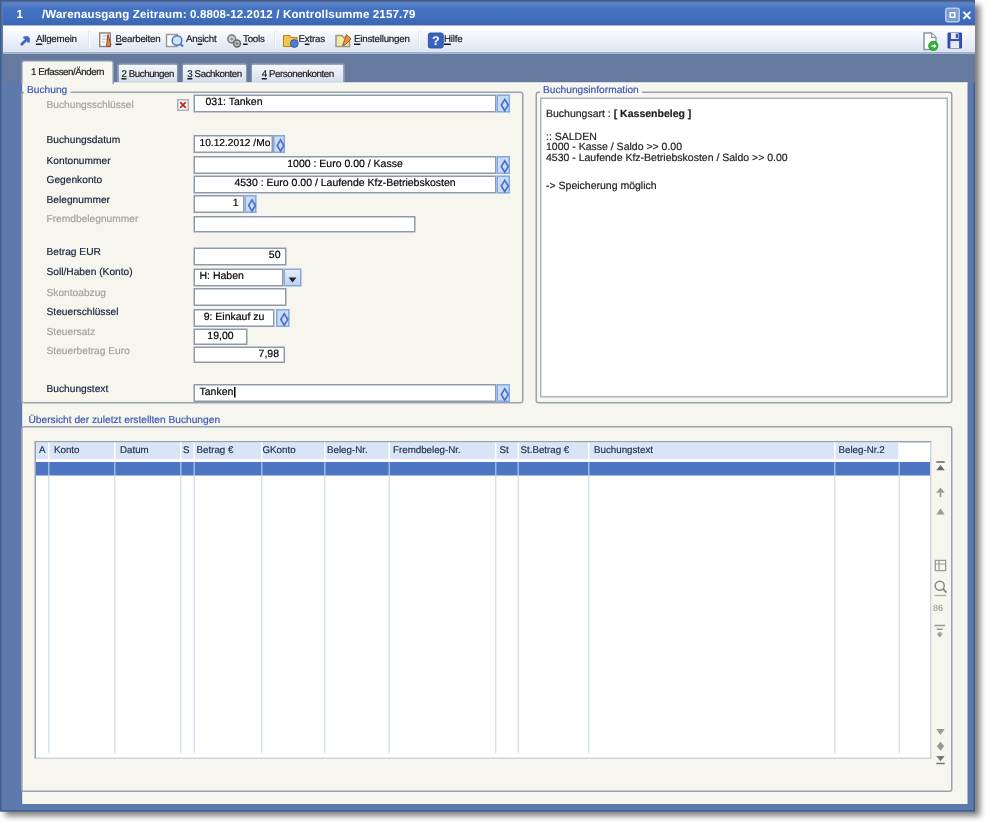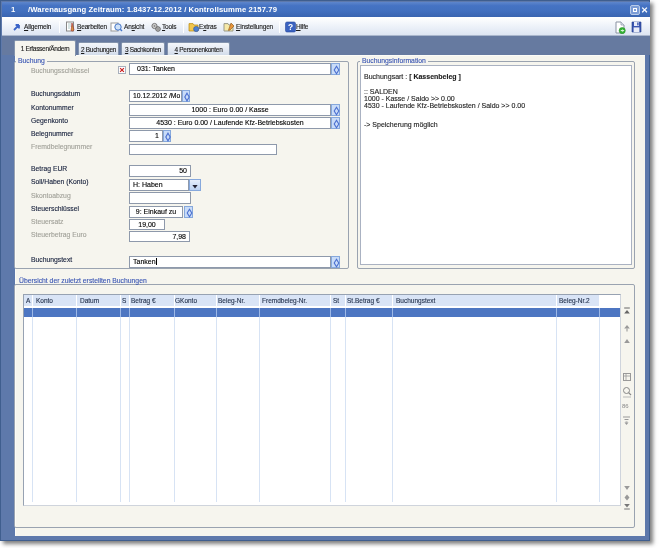--- a/index.html
+++ b/index.html
@@ -41,21 +41,21 @@
 .ssep{position:absolute;background:#9db8e6;width:1px;top:306.5px;height:9.5px;}
 .bline{position:absolute;background:#d7e3f4;width:1px;}
 .hlabel{position:absolute;font-size:6.5px;color:#26344f;white-space:nowrap;}
 .nav{position:absolute;font-size:7px;color:#777;}
 </style>
 </head>
 <body>
 <div id="win">
   <div id="title">
     <span class="n1">1</span>
-    <span class="tt">/Warenausgang Zeitraum: 1.8437-12.2012 / Kontrollsumme 2157.79</span>
+    <span class="tt">/Warenausgang Zeitraum: 0.8808-12.2012 / Kontrollsumme 2157.79</span>
     <div id="restore">
         <i></i>
       </div>
     <div id="closex">✕</div>
   </div>
   <div id="toolbar">
     <svg class="ticon" style="left:10px;top:4px" width="10" height="10">
         <path d="M2 8 L7 3 M7 3 L3.6 3 M7 3 L7 6.4" stroke="#3b64c8" stroke-width="1.8" fill="none"></path>
       </svg>
     <span class="mi" style="left:22px"><u>A</u>llgemein</span>

